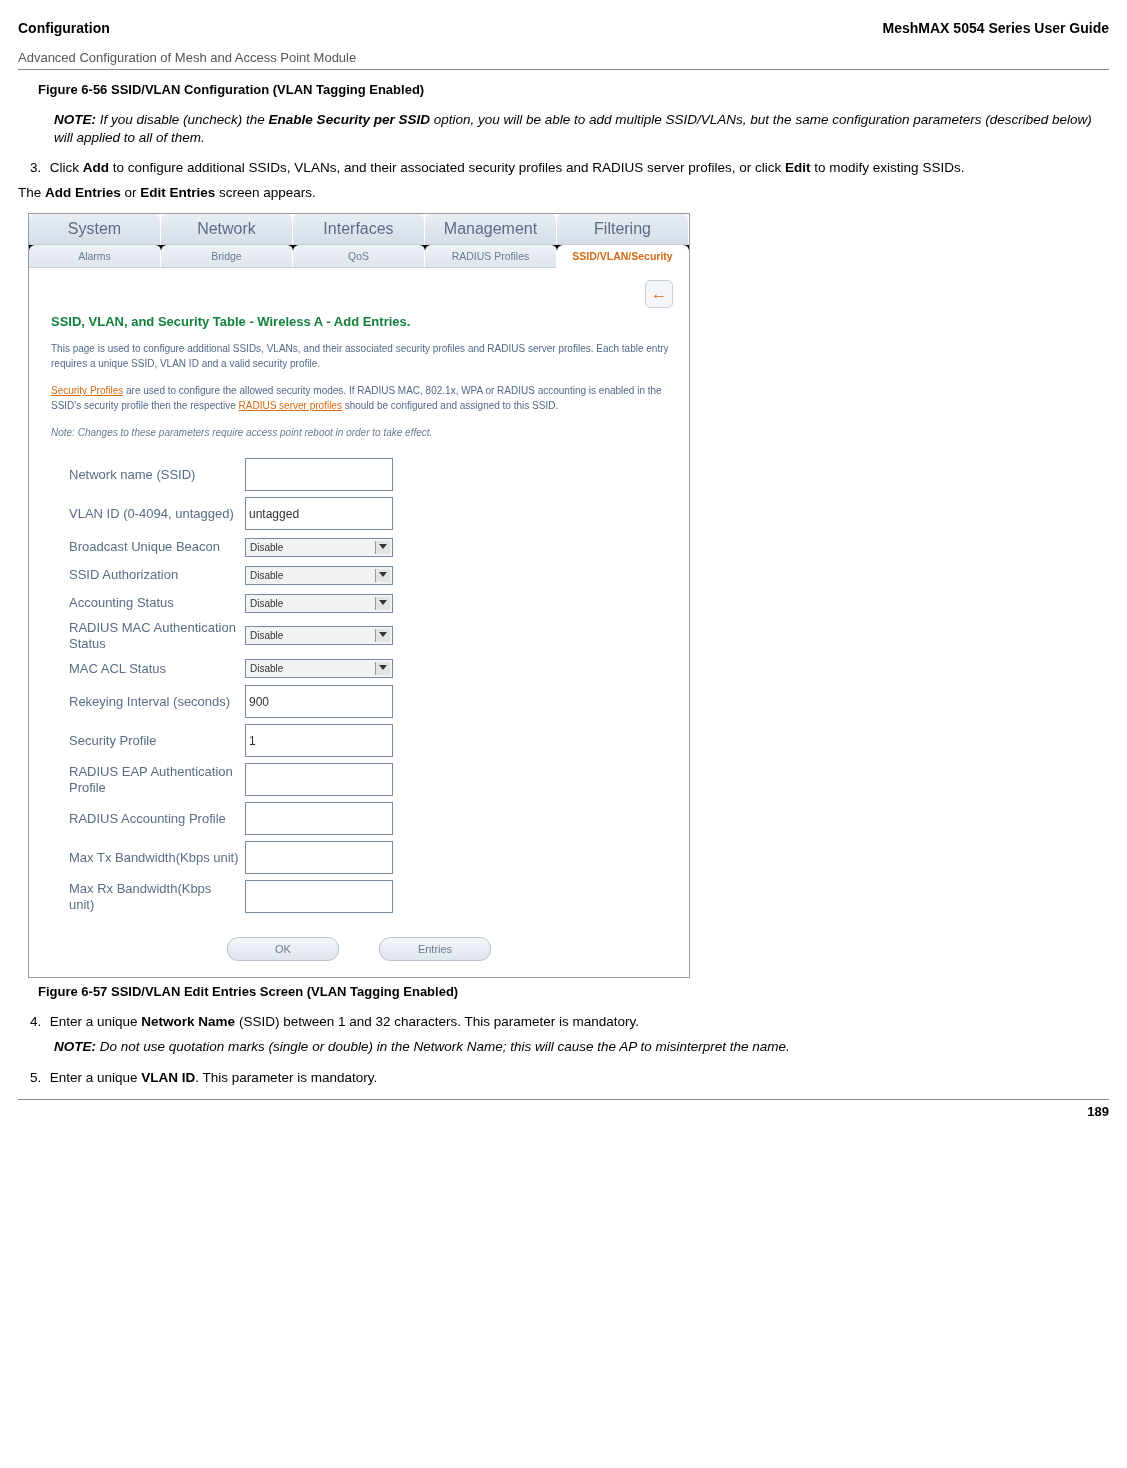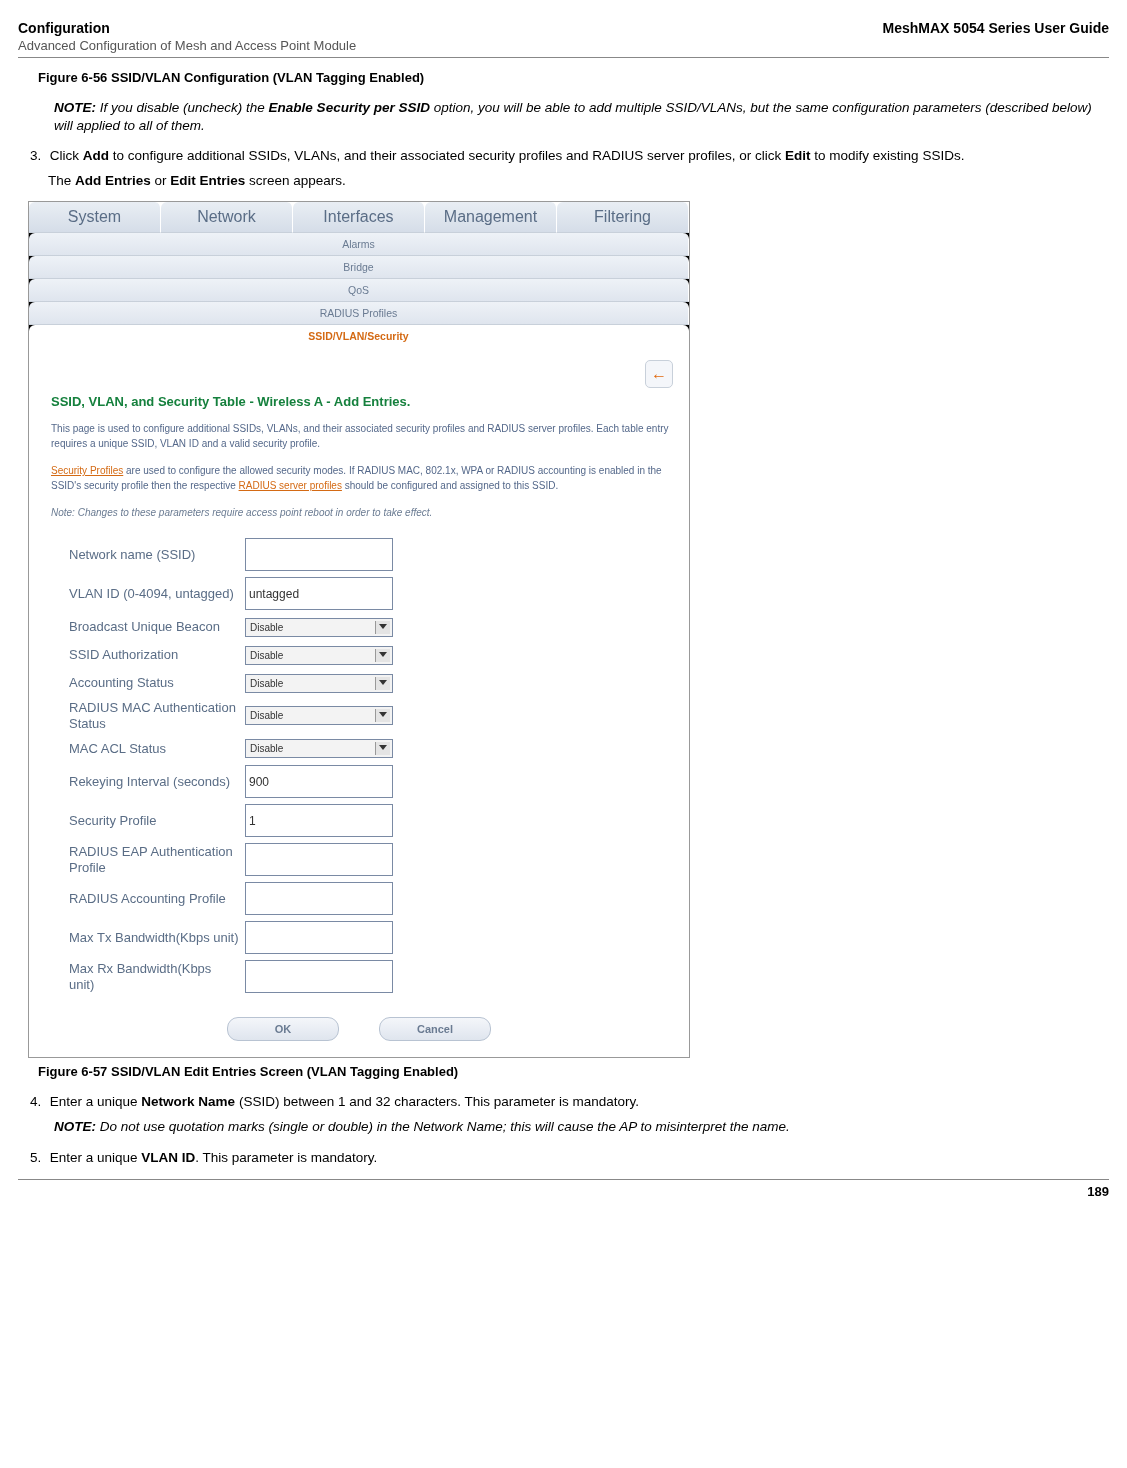--- a/index.html
+++ b/index.html
@@ -8,21 +8,21 @@
     font-family: Arial, Helvetica, sans-serif;
     font-size: 13px;
     color: #000;
     width: 1091px;
   }
   .header-row {
     display: flex;
     justify-content: space-between;
     font-size: 14px;
     font-weight: bold;
-    margin-bottom: 2px;
+    margin-bottom: 14px;
     gap: 28px;
   }
   .sub-header {
     font-size: 13px;
     color: #555;
     margin-bottom: 4px;
   }
   hr.thin {
     border: none;
     border-top: 1px solid #888;
@@ -46,21 +46,20 @@
   }
   .note-block .bold { font-weight: bold; font-style: italic; }
   .step {
     font-size: 13.5px;
     margin: 0 0 6px 12px;
     line-height: 1.4;
   }
   .step .num { display:inline-block; width:16px; }
   .step .bold { font-weight: bold; }
   .step-sub {
-    margin-left: 30px;
     font-size: 13.5px;
     line-height: 1.4;
     margin-bottom: 10px;
   }
   .page-num {
     text-align: right;
     font-weight: bold;
     font-size: 13px;
     margin-top: 2px;
   }
@@ -85,21 +84,20 @@
     color: #5a6d86;
     background: linear-gradient(#e9eef4, #d5dde8);
     border-right: 1px solid #fff;
     border-bottom: 1px solid #c8d0da;
     border-top-left-radius: 6px;
     border-top-right-radius: 6px;
   }
   .tabs-row2 {
     display: flex;
     background: #000000;
-    flex-direction: column;
   }
   .tab2 {
     flex: 1;
     text-align: center;
     padding: 5px 4px;
     font-size: 10.5px;
     color: #6a7b92;
     background: linear-gradient(#eef2f7, #dfe5ee);
     border-right: 1px solid #fff;
     border-bottom: 1px solid #c8d0da;
@@ -203,21 +201,20 @@
     border-left: 4px solid transparent;
     border-right: 4px solid transparent;
     border-top: 5px solid #333;
     z-index: 1;
   }
   .btn-row {
     display: flex;
     gap: 40px;
     justify-content: center;
     margin-top: 24px;
-    font-weight: bold;
   }
   .pill-btn {
     width: 110px;
     height: 22px;
     border-radius: 11px;
     background: linear-gradient(#f4f6fa, #dfe5ee);
     border: 1px solid #b8c3d2;
     color: #6a7b92;
     font-size: 11px;
     display: flex;
@@ -342,21 +339,21 @@
           <input class="form-input" style="">
         </div>
         <div class="form-row">
           <div class="form-label">Max Rx Bandwidth(Kbps unit)</div>
           <input class="form-input" style="">
         </div>
       </div>
 
     <div class="btn-row">
       <div class="pill-btn">OK</div>
-      <div class="pill-btn">Cancel</div>
+      <div class="pill-btn">Entries</div>
     </div>
   </div>
 </div>
 
 <div class="fig-caption">Figure 6-57 SSID/VLAN Edit Entries Screen (VLAN Tagging Enabled)</div>
 
 <div class="step">
   <span class="num">4.</span>
   <span>Enter a unique </span><span class="bold">Network Name</span><span> (SSID) between 1 and 32 characters. This parameter is mandatory.</span>
 </div>

